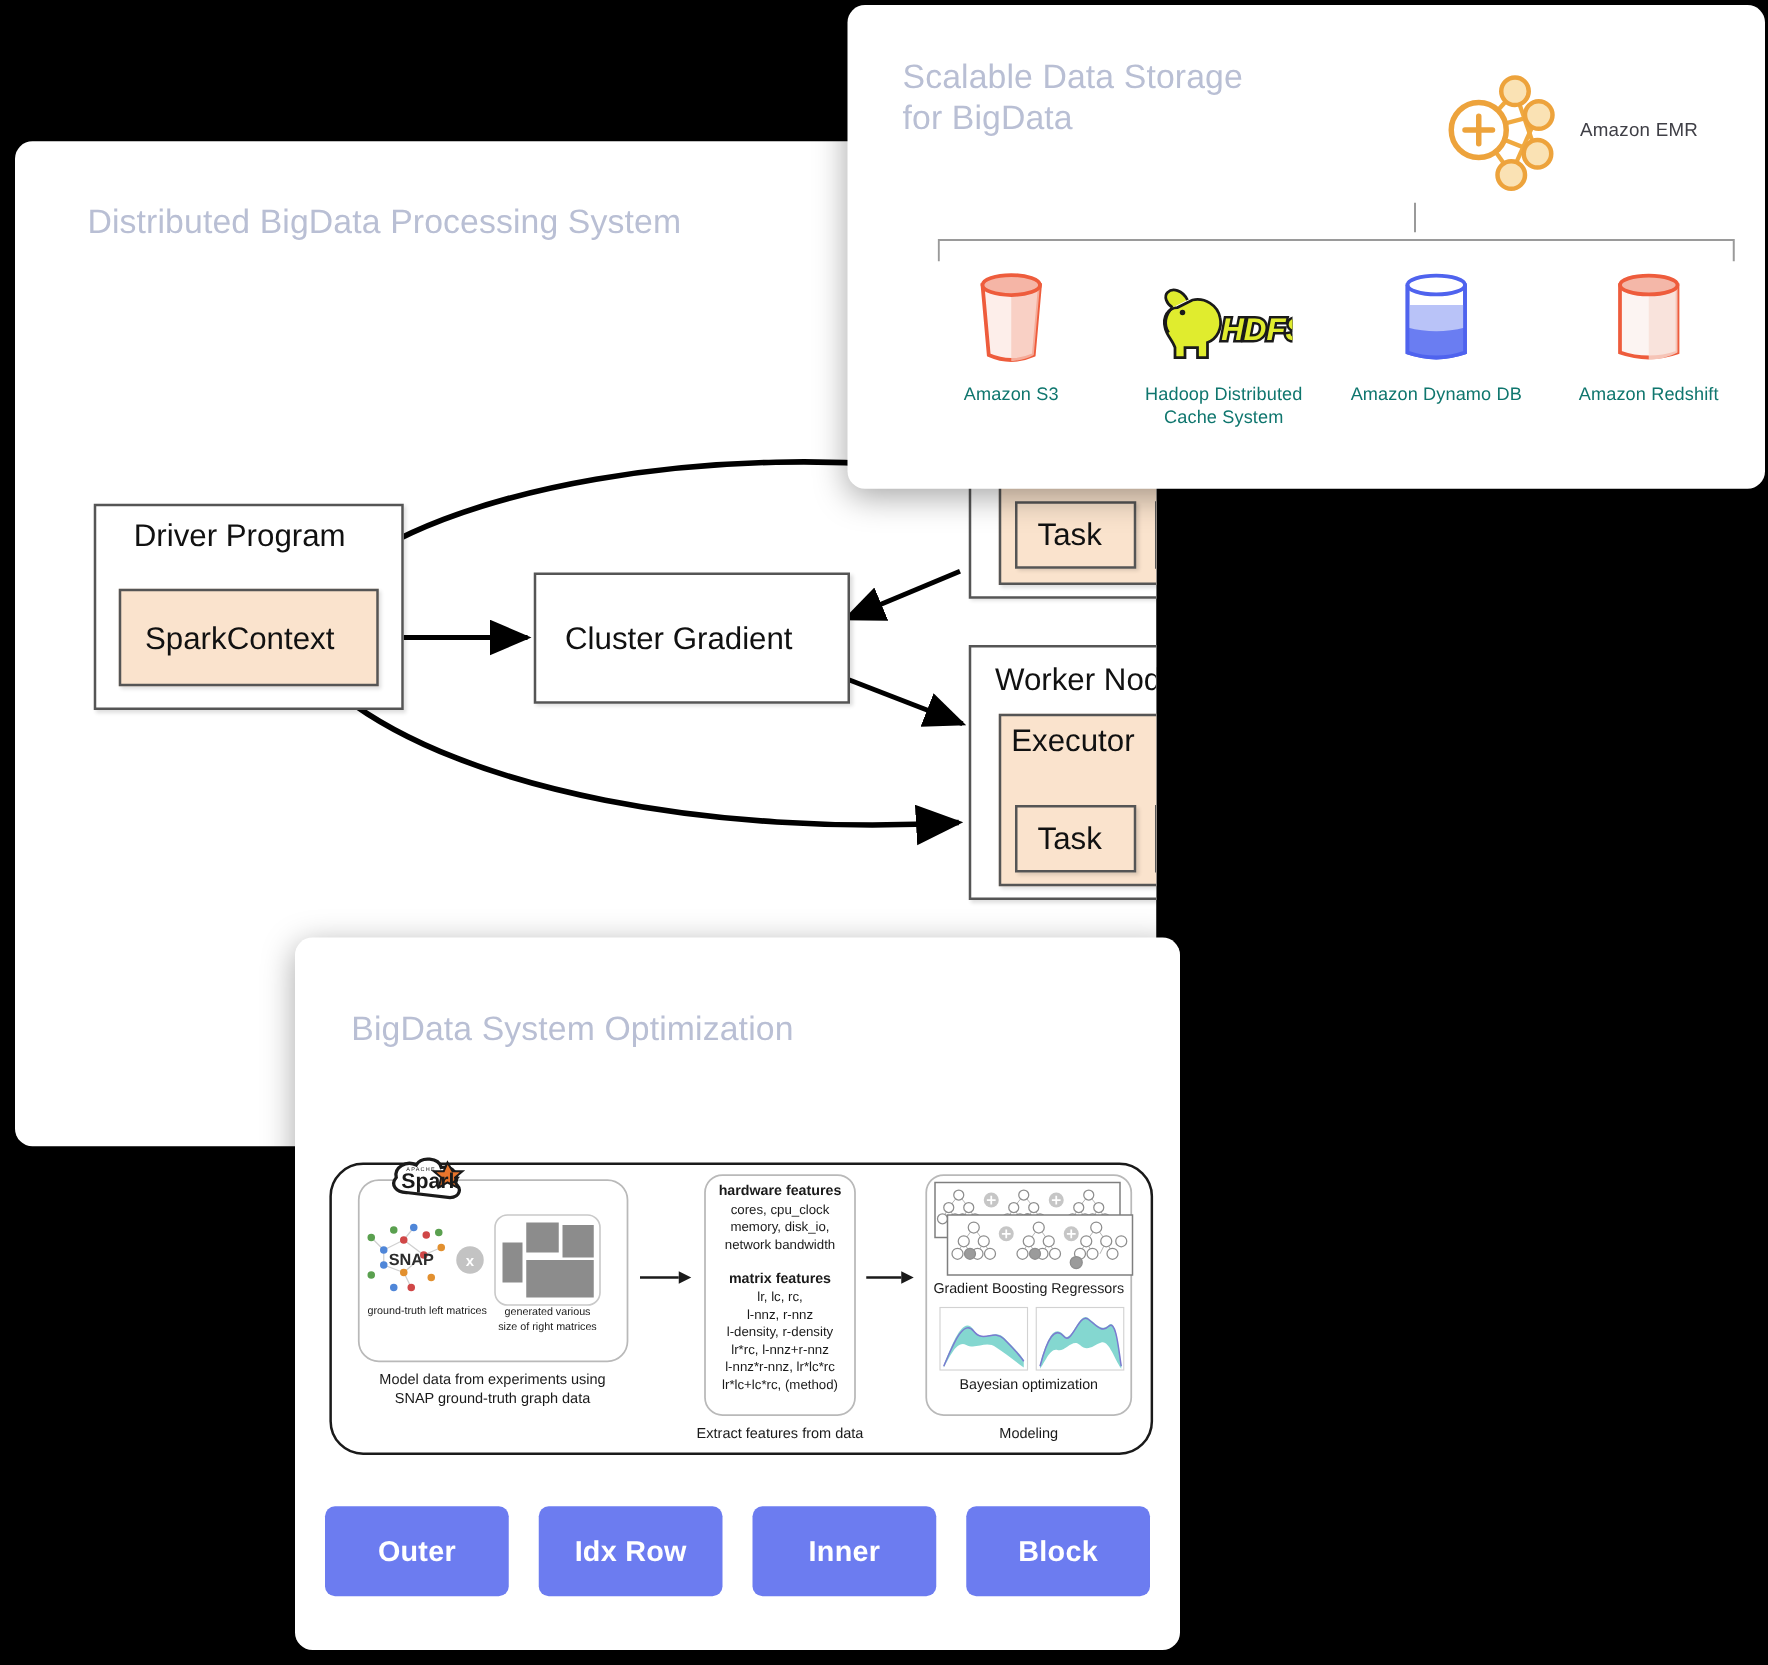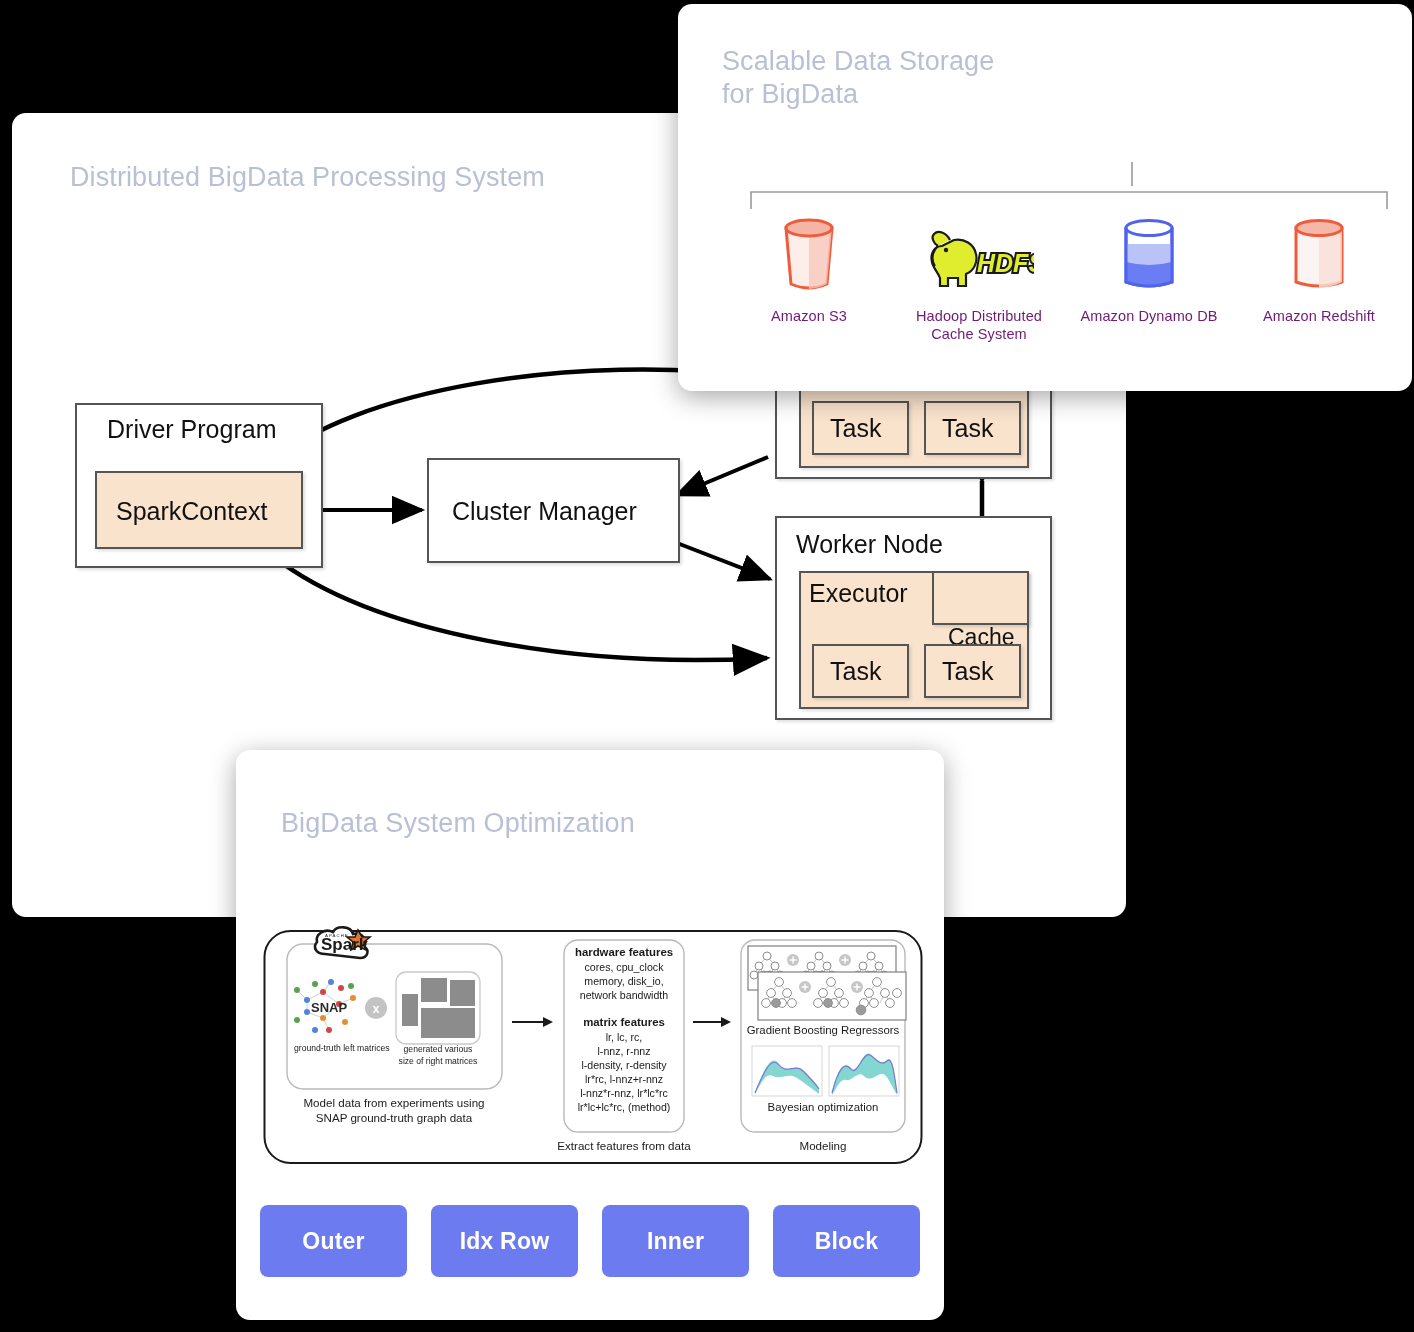--- a/index.html
+++ b/index.html
@@ -14,21 +14,21 @@
 
   .card {
     position: absolute;
     background: #fff;
     border-radius: 14px;
     box-shadow: 0 6px 26px rgba(0,0,0,0.35);
     overflow: hidden;
   }
 
   
-  #card-processing { left: 12px; top: 113px; width: 1114px; height: 804px; z-index: 1; }
+  #card-processing { left: 12px; top: 113px; width: 913px; height: 804px; z-index: 1; }
   .card-title {
     color: #b9bfd4;
     font-size: 27px;
     font-weight: 400;
     letter-spacing: .1px;
     line-height: 1.22;
   }
   #proc-title { position: absolute; left: 58px; top: 48px; }
 
   .sparkdiag { position: absolute; left: 0; top: 0; width: 1105px; height: 804px; }
@@ -61,21 +61,21 @@
     letter-spacing: .2px;
   }
   .bracket { position: absolute; left: 72px; top: 180px; width: 638px; height: 26px; }
   #storage-row {
     position: absolute; left: 56px; top: 210px; width: 660px;
     display: flex; justify-content: space-between; align-items: flex-start;
   }
   .storage-item { width: 150px; display: flex; flex-direction: column; align-items: center; }
   .storage-icon { height: 84px; display: flex; align-items: center; justify-content: center; }
   .storage-name {
-    margin-top: 9px; font-size: 14.5px; color: #701a75;
+    margin-top: 9px; font-size: 14.5px; color: #0f766e;
     text-align: center; line-height: 1.25; letter-spacing: .1px;
   }
 
   
   #card-optim { left: 236px; top: 750px; width: 708px; height: 570px; z-index: 5; padding-left: 24px; }
   #optim-title { position: absolute; left: 45px; top: 57px; }
 
   #pipeline {
     position: absolute; left: 27px; top: 172px; width: 660px; height: 250px;
   }
@@ -131,21 +131,21 @@
         <line x1="970" y1="368" x2="970" y2="462" stroke="#000" stroke-width="4.5" marker-end="url(#ah)" marker-start="url(#ahs)"></line>
       </svg>
 
       <div class="dbox" style="left:63px; top:290px; width:248px; height:165px;"></div>
       <div class="dlabel" style="left:95px; top:302px;">Driver Program</div>
 
       <div class="dbox tan" style="left:83px; top:358px; width:208px; height:78px;"></div>
       <div class="dlabel" style="left:104px; top:384px;">SparkContext</div>
 
       <div class="dbox" style="left:415px; top:345px; width:253px; height:105px;"></div>
-      <div class="dlabel" style="left:440px; top:384px;">Cluster Manager</div>
+      <div class="dlabel" style="left:440px; top:384px;">Cluster Gradient</div>
 
       <div class="dbox" style="left:763px; top:200px; width:277px; height:166px;"></div>
       <div class="dbox tan" style="left:787px; top:250px; width:230px; height:105px;"></div>
       <div class="dbox tan" style="left:800px; top:288px; width:97px; height:54px;"></div>
       <div class="dlabel" style="left:818px; top:301px;">Task</div>
       <div class="dbox tan" style="left:912px; top:288px; width:97px; height:54px;"></div>
       <div class="dlabel" style="left:930px; top:301px;">Task</div>
 
       <div class="dbox" style="left:763px; top:403px; width:277px; height:204px;"></div>
       <div class="dlabel" style="left:784px; top:417px;">Worker Node</div>
@@ -164,20 +164,39 @@
     </div>
   </div>
 
   <div class="card" id="card-storage">
 
     <div class="card-title" id="stor-title">
       <div>Scalable Data Storage</div>
       <div>for BigData</div>
     </div>
 
+    <div id="emr-wrap">
+      <svg width="106" height="106" viewBox="0 0 106 106">
+        <g stroke="#f0a93f" stroke-width="3.4" fill="none">
+          <line x1="34" y1="53" x2="62" y2="22"></line>
+          <line x1="34" y1="53" x2="80" y2="41"></line>
+          <line x1="34" y1="53" x2="79" y2="71"></line>
+          <line x1="34" y1="53" x2="59" y2="88"></line>
+          <line x1="62" y1="22" x2="79" y2="71"></line>
+          <line x1="80" y1="41" x2="59" y2="88"></line>
+        </g>
+        <circle cx="33" cy="53" r="22" fill="#fff" stroke="#eda33c" stroke-width="4.4"></circle>
+        <path d="M33 42 L33 64 M22 53 L44 53" stroke="#eda33c" stroke-width="4.4" stroke-linecap="round"></path>
+        <circle cx="62" cy="22" r="11" fill="#fae2b4" stroke="#eda33c" stroke-width="3.6"></circle>
+        <circle cx="81" cy="41" r="11" fill="#fae2b4" stroke="#eda33c" stroke-width="3.6"></circle>
+        <circle cx="80" cy="72" r="11" fill="#fae2b4" stroke="#eda33c" stroke-width="3.6"></circle>
+        <circle cx="59" cy="89" r="11" fill="#fae2b4" stroke="#eda33c" stroke-width="3.6"></circle>
+      </svg>
+      <span id="emr-label">Amazon EMR</span>
+    </div>
 
     <svg class="bracket" viewBox="0 0 638 26" preserveAspectRatio="none">
       <path d="M1,25 L1,8 L637,8 L637,25" fill="none" stroke="#9a9a9a" stroke-width="1.6" vector-effect="non-scaling-stroke"></path>
     </svg>
     <svg style="position:absolute;left:452px;top:158px;width:4px;height:24px" viewBox="0 0 4 24">
       <line x1="2" y1="0" x2="2" y2="24" stroke="#9a9a9a" stroke-width="1.6"></line>
     </svg>
 
     <div id="storage-row">
 

